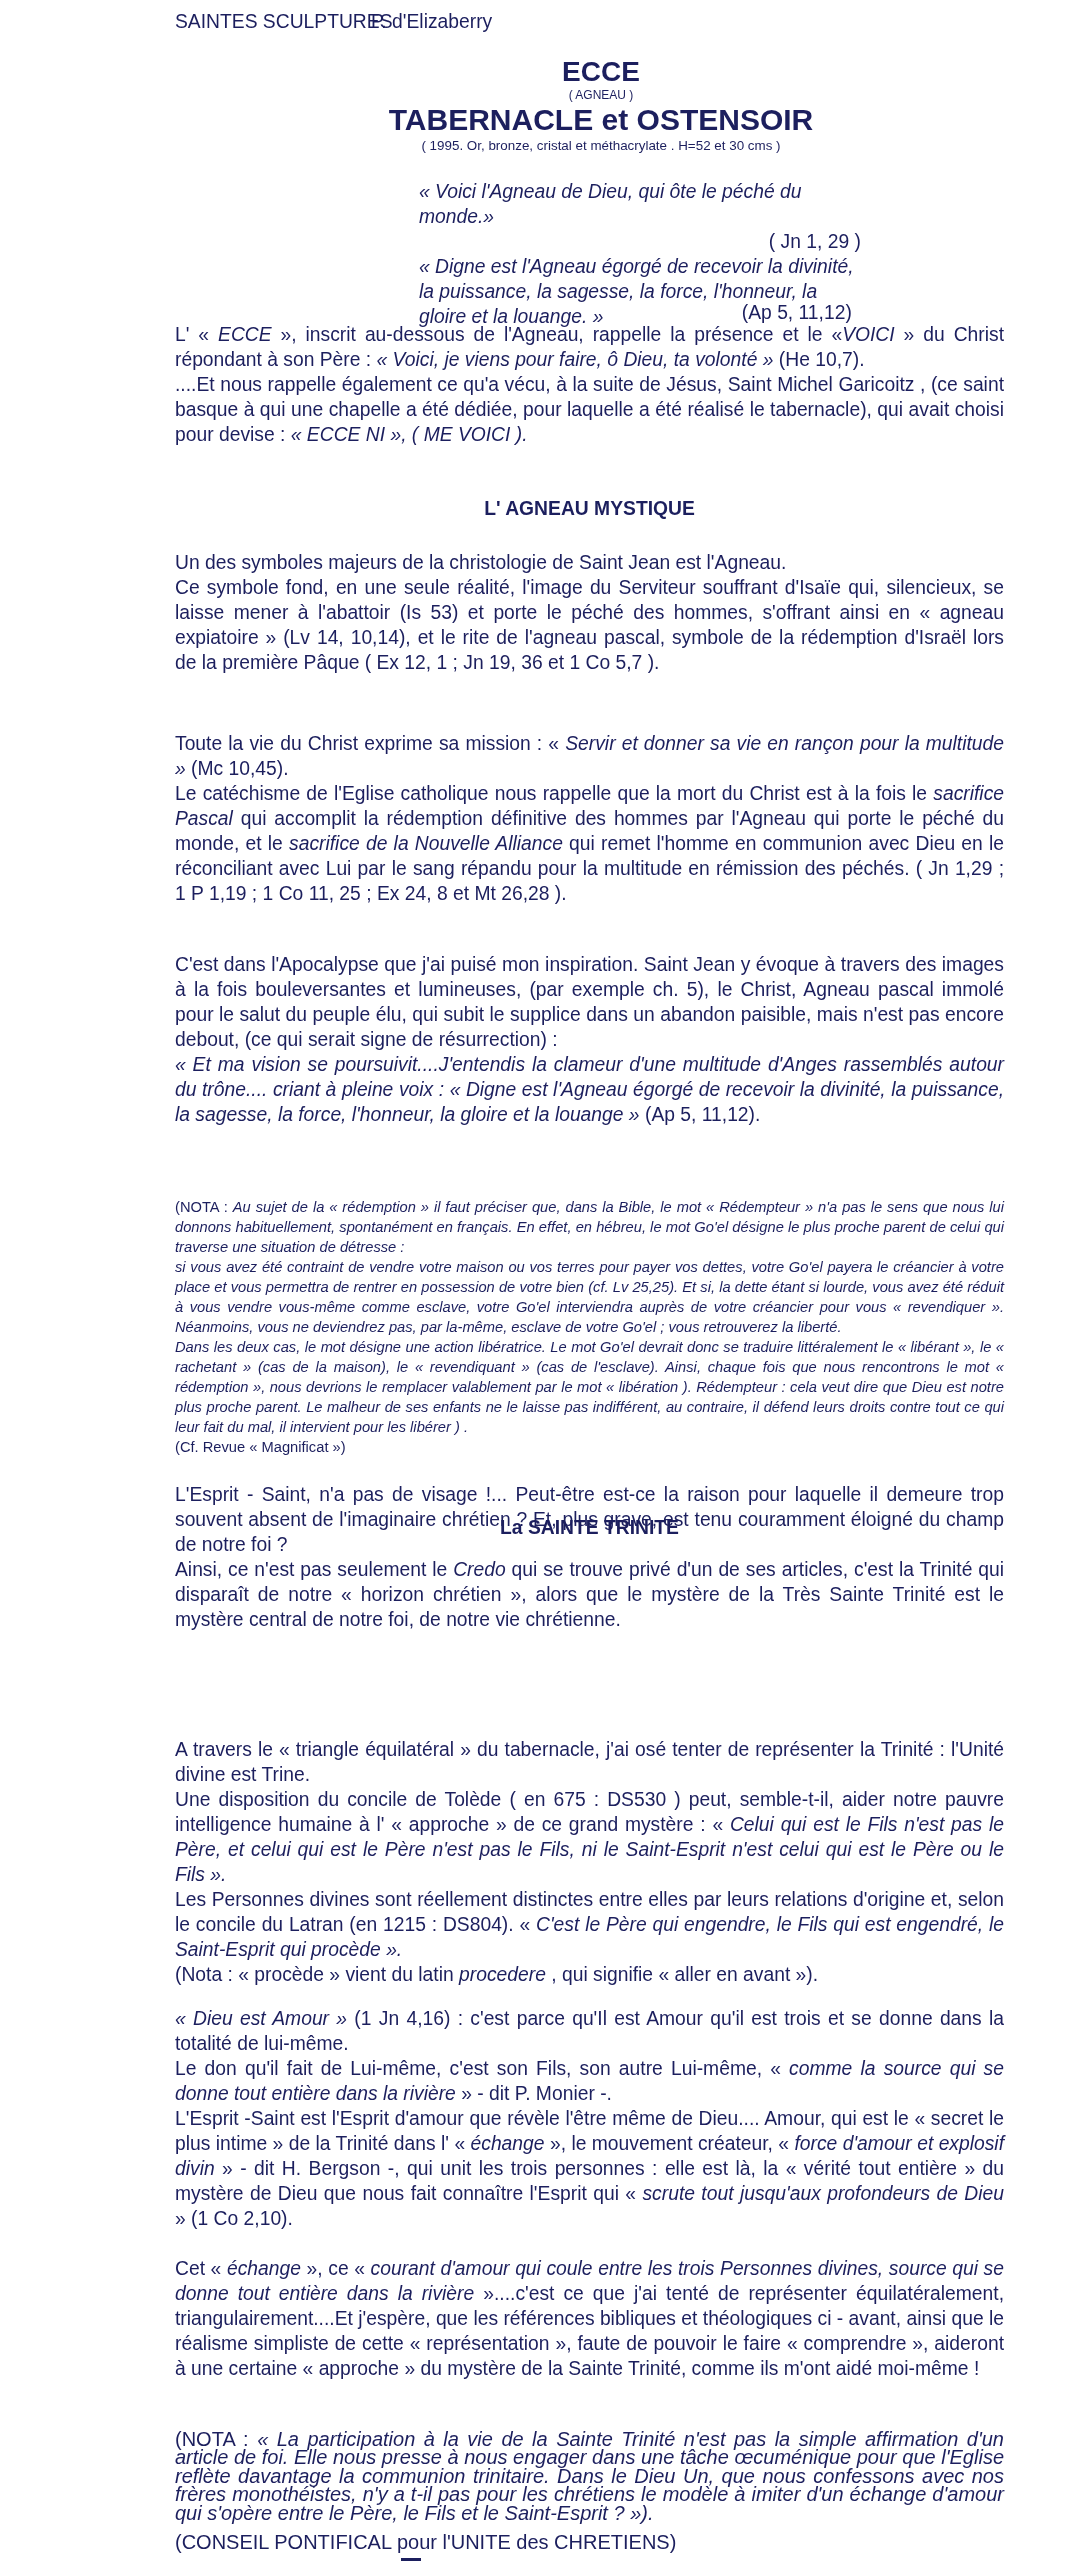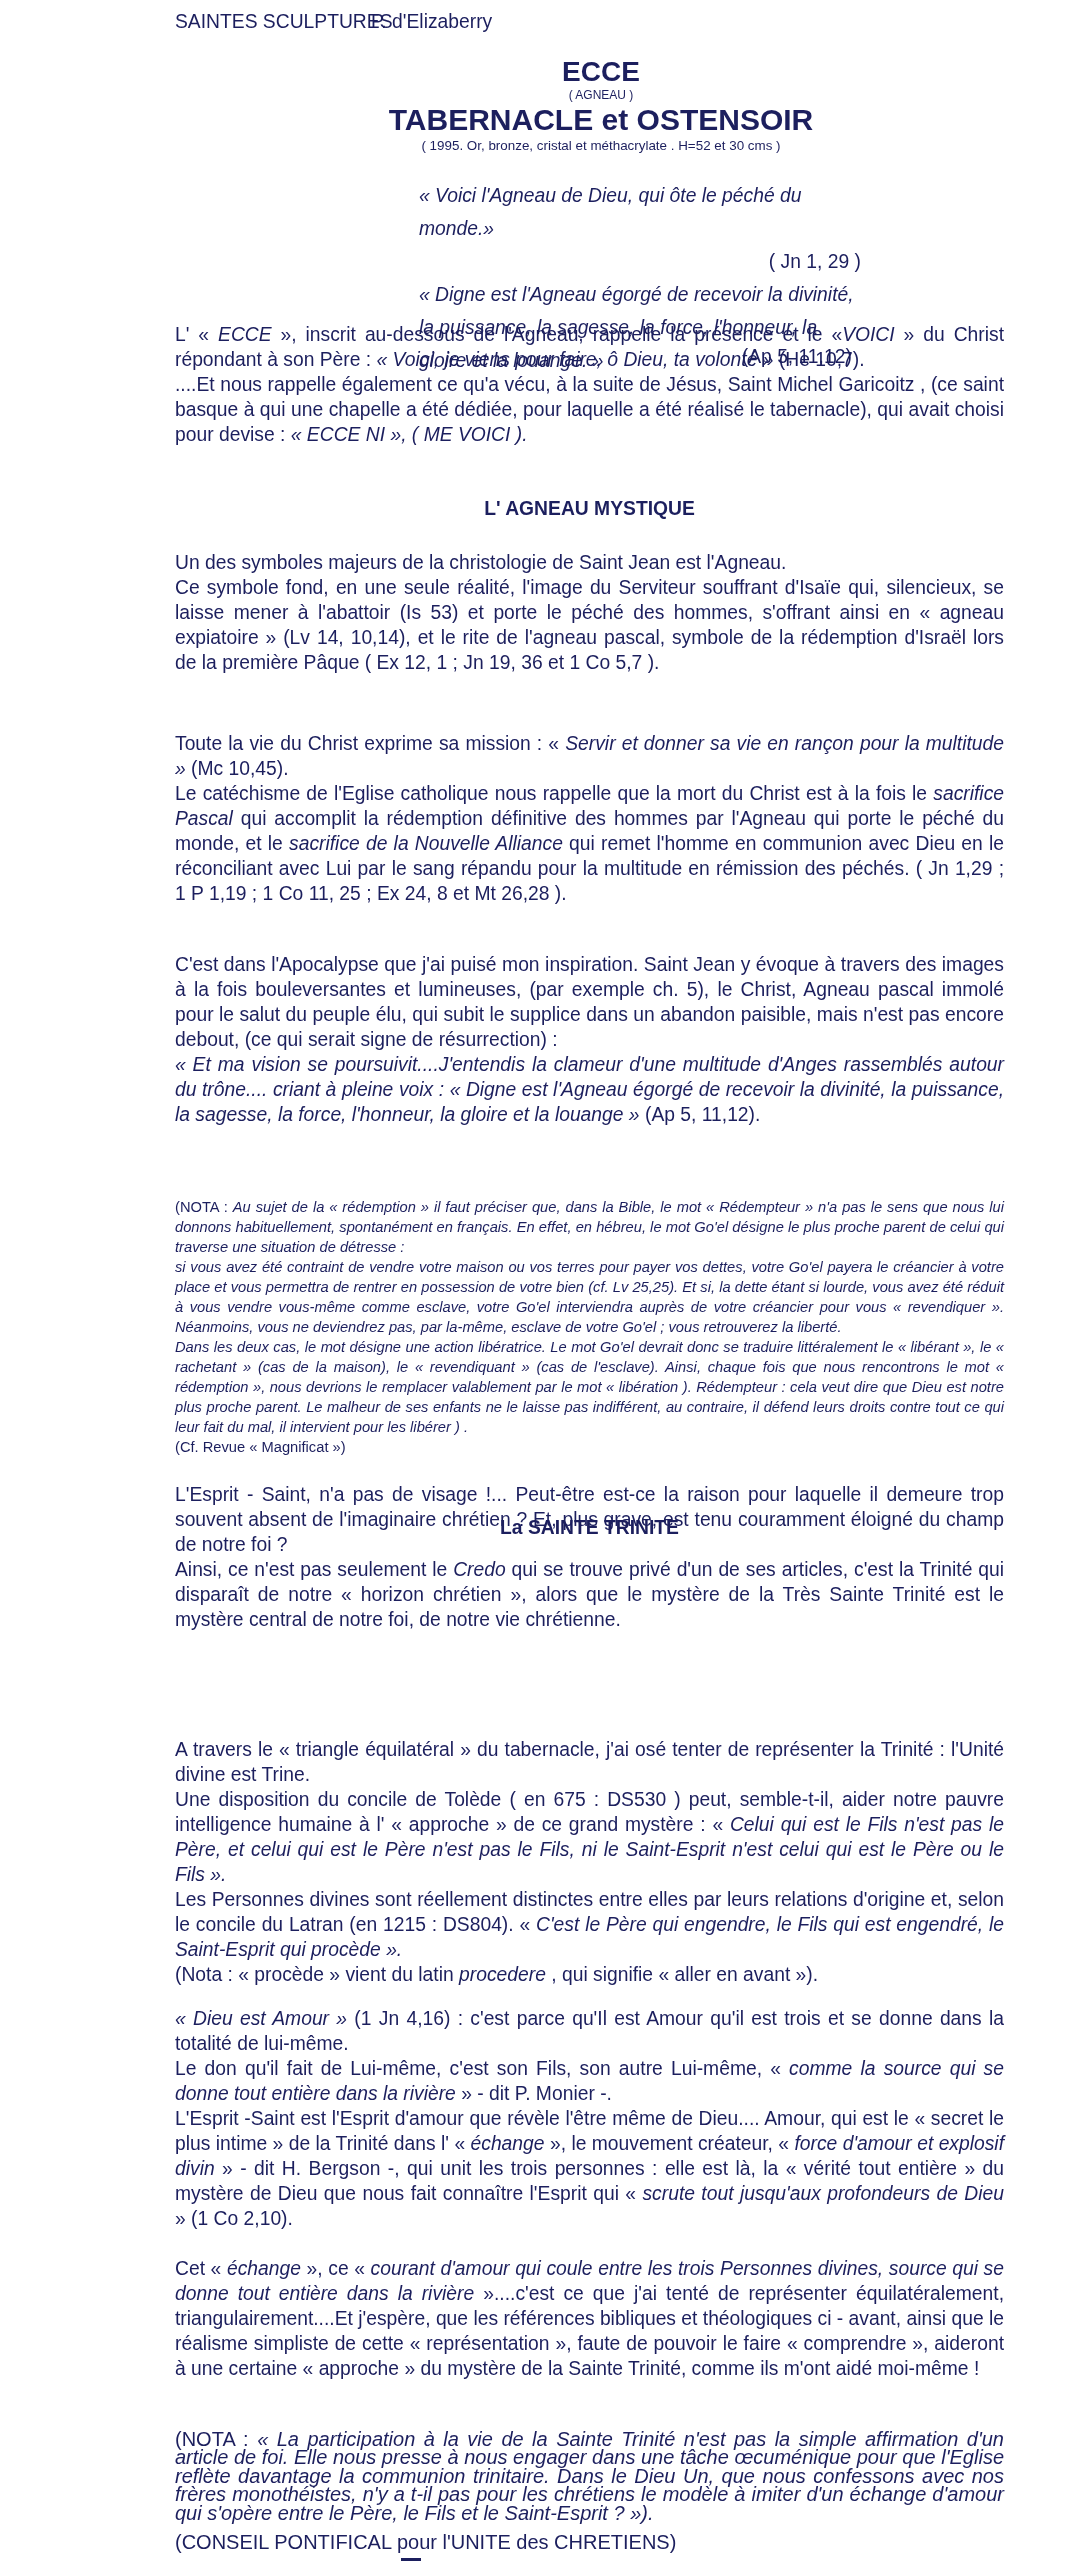--- a/index.html
+++ b/index.html
@@ -7,21 +7,21 @@
          font-family: "Liberation Sans", sans-serif; color: #1c1f5e; }
   .page { position: absolute; left: 175px; top: 0; width: 829px; }
   .header { position: absolute; top: 11px; left: 0; font-size: 19.3px; }
   .header .org { position: absolute; left: 0; white-space: nowrap; }
   .header .author { position: absolute; left: 196px; white-space: nowrap; }
   .title-block { position: absolute; top: 55px; left: 0; width: 829px; text-align: center; }
   .t-ecce { font-size: 28px; font-weight: bold; line-height: 33px; padding-left: 23px; }
   .t-voici { font-size: 12px; line-height: 14px; padding-left: 23px; }
   .t-main { font-size: 30px; font-weight: bold; line-height: 35px; padding-left: 23px; }
   .t-sub { font-size: 13.4px; line-height: 18.4px; padding-left: 23px; }
-  .epigraph { position: absolute; top: 179px; left: 244px; width: 442px; font-size: 19.3px; line-height: 33px; font-style: italic; }
+  .epigraph { position: absolute; top: 179px; left: 244px; width: 442px; font-size: 19.3px; line-height: 25px; font-style: italic; }
   .epigraph .ref { font-style: normal; text-align: right; }
   .epigraph .q2 { position: relative; }
   .epigraph .q2 .ref2 { position: absolute; right: 9.2px; bottom: 4px; font-style: normal; margin-top: 42px; }
   .sec { position: absolute; left: 0; width: 829px; font-size: 19.3px; line-height: 25px; text-align: justify; }
   .sec p { margin: 0; }
   .sec i { font-style: italic; }
   .h2 { position: absolute; left: 0; width: 829px; text-align: center; font-weight: bold; font-size: 19.3px; }
   .nota { position: absolute; left: 0; width: 829px; font-size: 14.7px; line-height: 20px; text-align: justify; }
   .nota p { margin: 0; }
   .nota .it { font-style: italic; }

